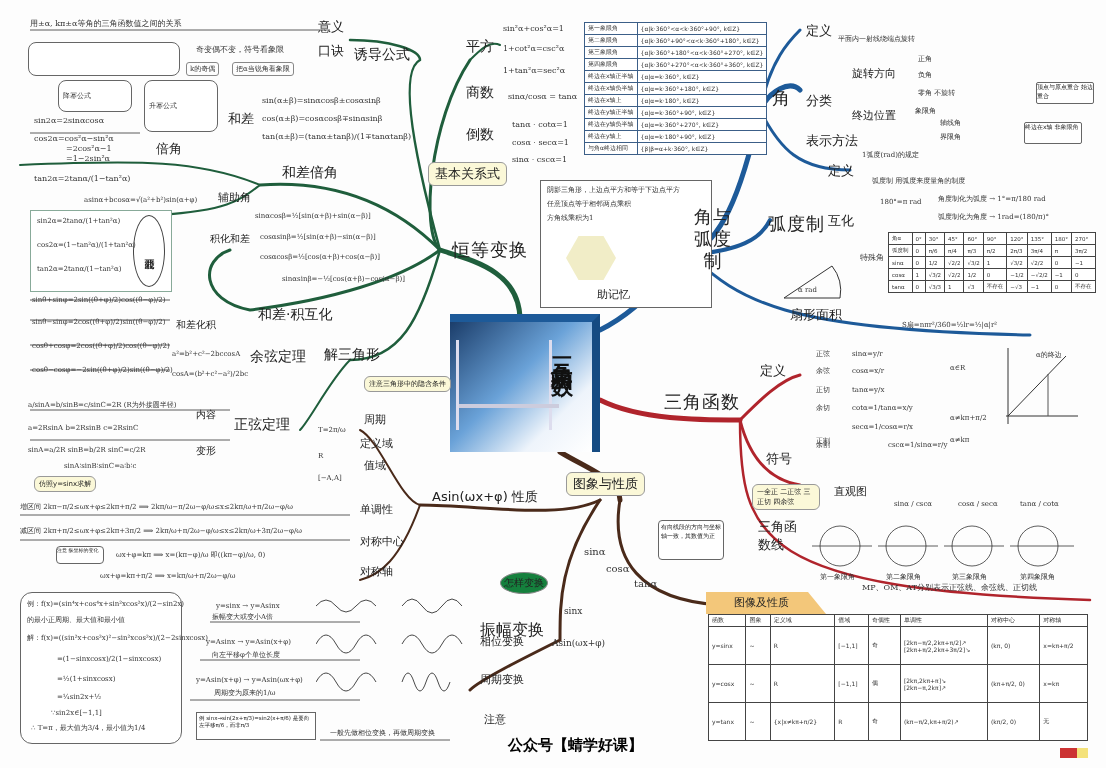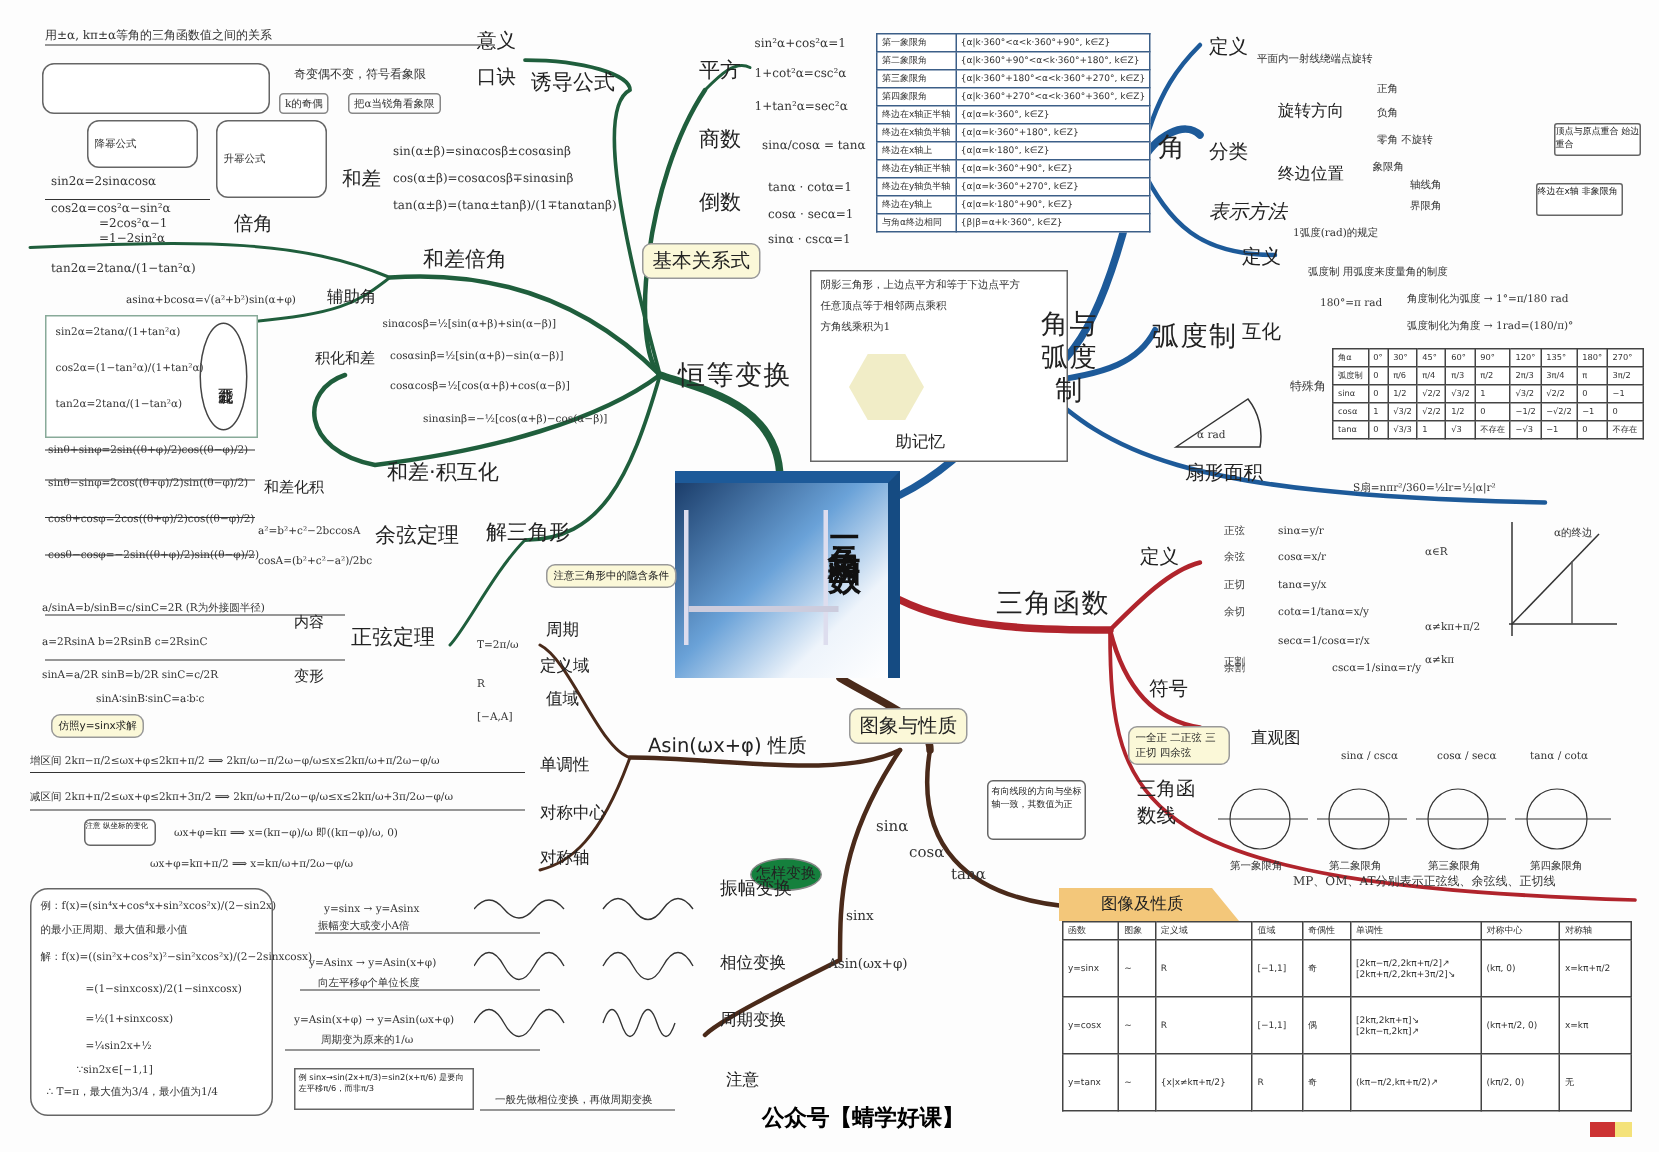--- a/index.html
+++ b/index.html
@@ -182,21 +182,21 @@
 <div class="lbl mid" style="left:852px;top:66px;font-size:11px;">旋转方向</div>
 <div class="f s" style="left:918px;top:54px;">正角</div>
 <div class="f s" style="left:918px;top:70px;">负角</div>
 <div class="f s" style="left:918px;top:88px;">零角 不旋转</div>
 <div class="lbl mid" style="left:852px;top:108px;font-size:11px;">终边位置</div>
 <div class="f s" style="left:915px;top:106px;">象限角</div>
 <div class="f s" style="left:940px;top:118px;">轴线角</div>
 <div class="f s" style="left:940px;top:132px;">界限角</div>
 <div class="box" style="left:1036px;top:82px;width:56px;height:20px;border-radius:2px;font-size:6px;"><span>顶点与原点重合 始边重合</span></div>
 <div class="box" style="left:1024px;top:122px;width:56px;height:20px;border-radius:2px;font-size:6px;"><span>终边在x轴 非象限角</span></div>
-<div class="lbl mid" style="left:806px;top:132px;font-style:italic;">表示方法</div>
+<div class="lbl mid" style="left:806px;top:132px;">表示方法</div>
 
 <table class="t" style="left:584px;top:22px;">
   <tbody>
     <tr>
         <td>第一象限角</td>
         <td>{α|k·360°&lt;α&lt;k·360°+90°, k∈Z}</td>
       </tr>
     <tr>
         <td>第二象限角</td>
         <td>{α|k·360°+90°&lt;α&lt;k·360°+180°, k∈Z}</td>
@@ -392,21 +392,21 @@
 <div class="note s" style="left:34px;top:476px;">仿照y=sinx求解</div>
 <div class="f s" style="left:20px;top:502px;">增区间 2kπ−π/2≤ωx+φ≤2kπ+π/2 ⟹ 2kπ/ω−π/2ω−φ/ω≤x≤2kπ/ω+π/2ω−φ/ω</div>
 <div class="f s" style="left:20px;top:526px;">减区间 2kπ+π/2≤ωx+φ≤2kπ+3π/2 ⟹ 2kπ/ω+π/2ω−φ/ω≤x≤2kπ/ω+3π/2ω−φ/ω</div>
 <div class="f s" style="left:116px;top:550px;">ωx+φ=kπ ⟹ x=(kπ−φ)/ω 即((kπ−φ)/ω, 0)</div>
 <div class="f s" style="left:100px;top:572px;">ωx+φ=kπ+π/2 ⟹ x=kπ/ω+π/2ω−φ/ω</div>
 <div class="box" style="left:56px;top:546px;width:46px;height:16px;border-radius:4px;font-size:5px;"><span>注意 纵坐标的变化</span></div>
 
 <div class="cloud">怎样变换</div>
 <div class="f" style="left:564px;top:606px;font-size:9px;">sinx</div>
 <div class="f" style="left:552px;top:638px;font-size:9px;">Asin(ωx+φ)</div>
-<div class="lbl mid" style="left:480px;top:584px;font-size:12px;">振幅变换</div>
+<div class="lbl mid" style="left:480px;top:620px;font-size:16px;">振幅变换</div>
 <div class="f s" style="left:216px;top:602px;">y=sinx → y=Asinx</div>
 <div class="f s" style="left:212px;top:612px;">振幅变大或变小A倍</div>
 <div class="lbl mid" style="left:480px;top:634px;font-size:11px;">相位变换</div>
 <div class="f s" style="left:206px;top:638px;">y=Asinx → y=Asin(x+φ)</div>
 <div class="f s" style="left:212px;top:650px;">向左平移φ个单位长度</div>
 <div class="lbl mid" style="left:480px;top:672px;font-size:11px;">周期变换</div>
 <div class="f s" style="left:196px;top:676px;">y=Asin(x+φ) → y=Asin(ωx+φ)</div>
 <div class="f s" style="left:214px;top:688px;">周期变为原来的1/ω</div>
 <div class="lbl mid" style="left:484px;top:712px;font-size:11px;">注意</div>
 <div class="f s" style="left:330px;top:728px;">一般先做相位变换，再做周期变换</div>

